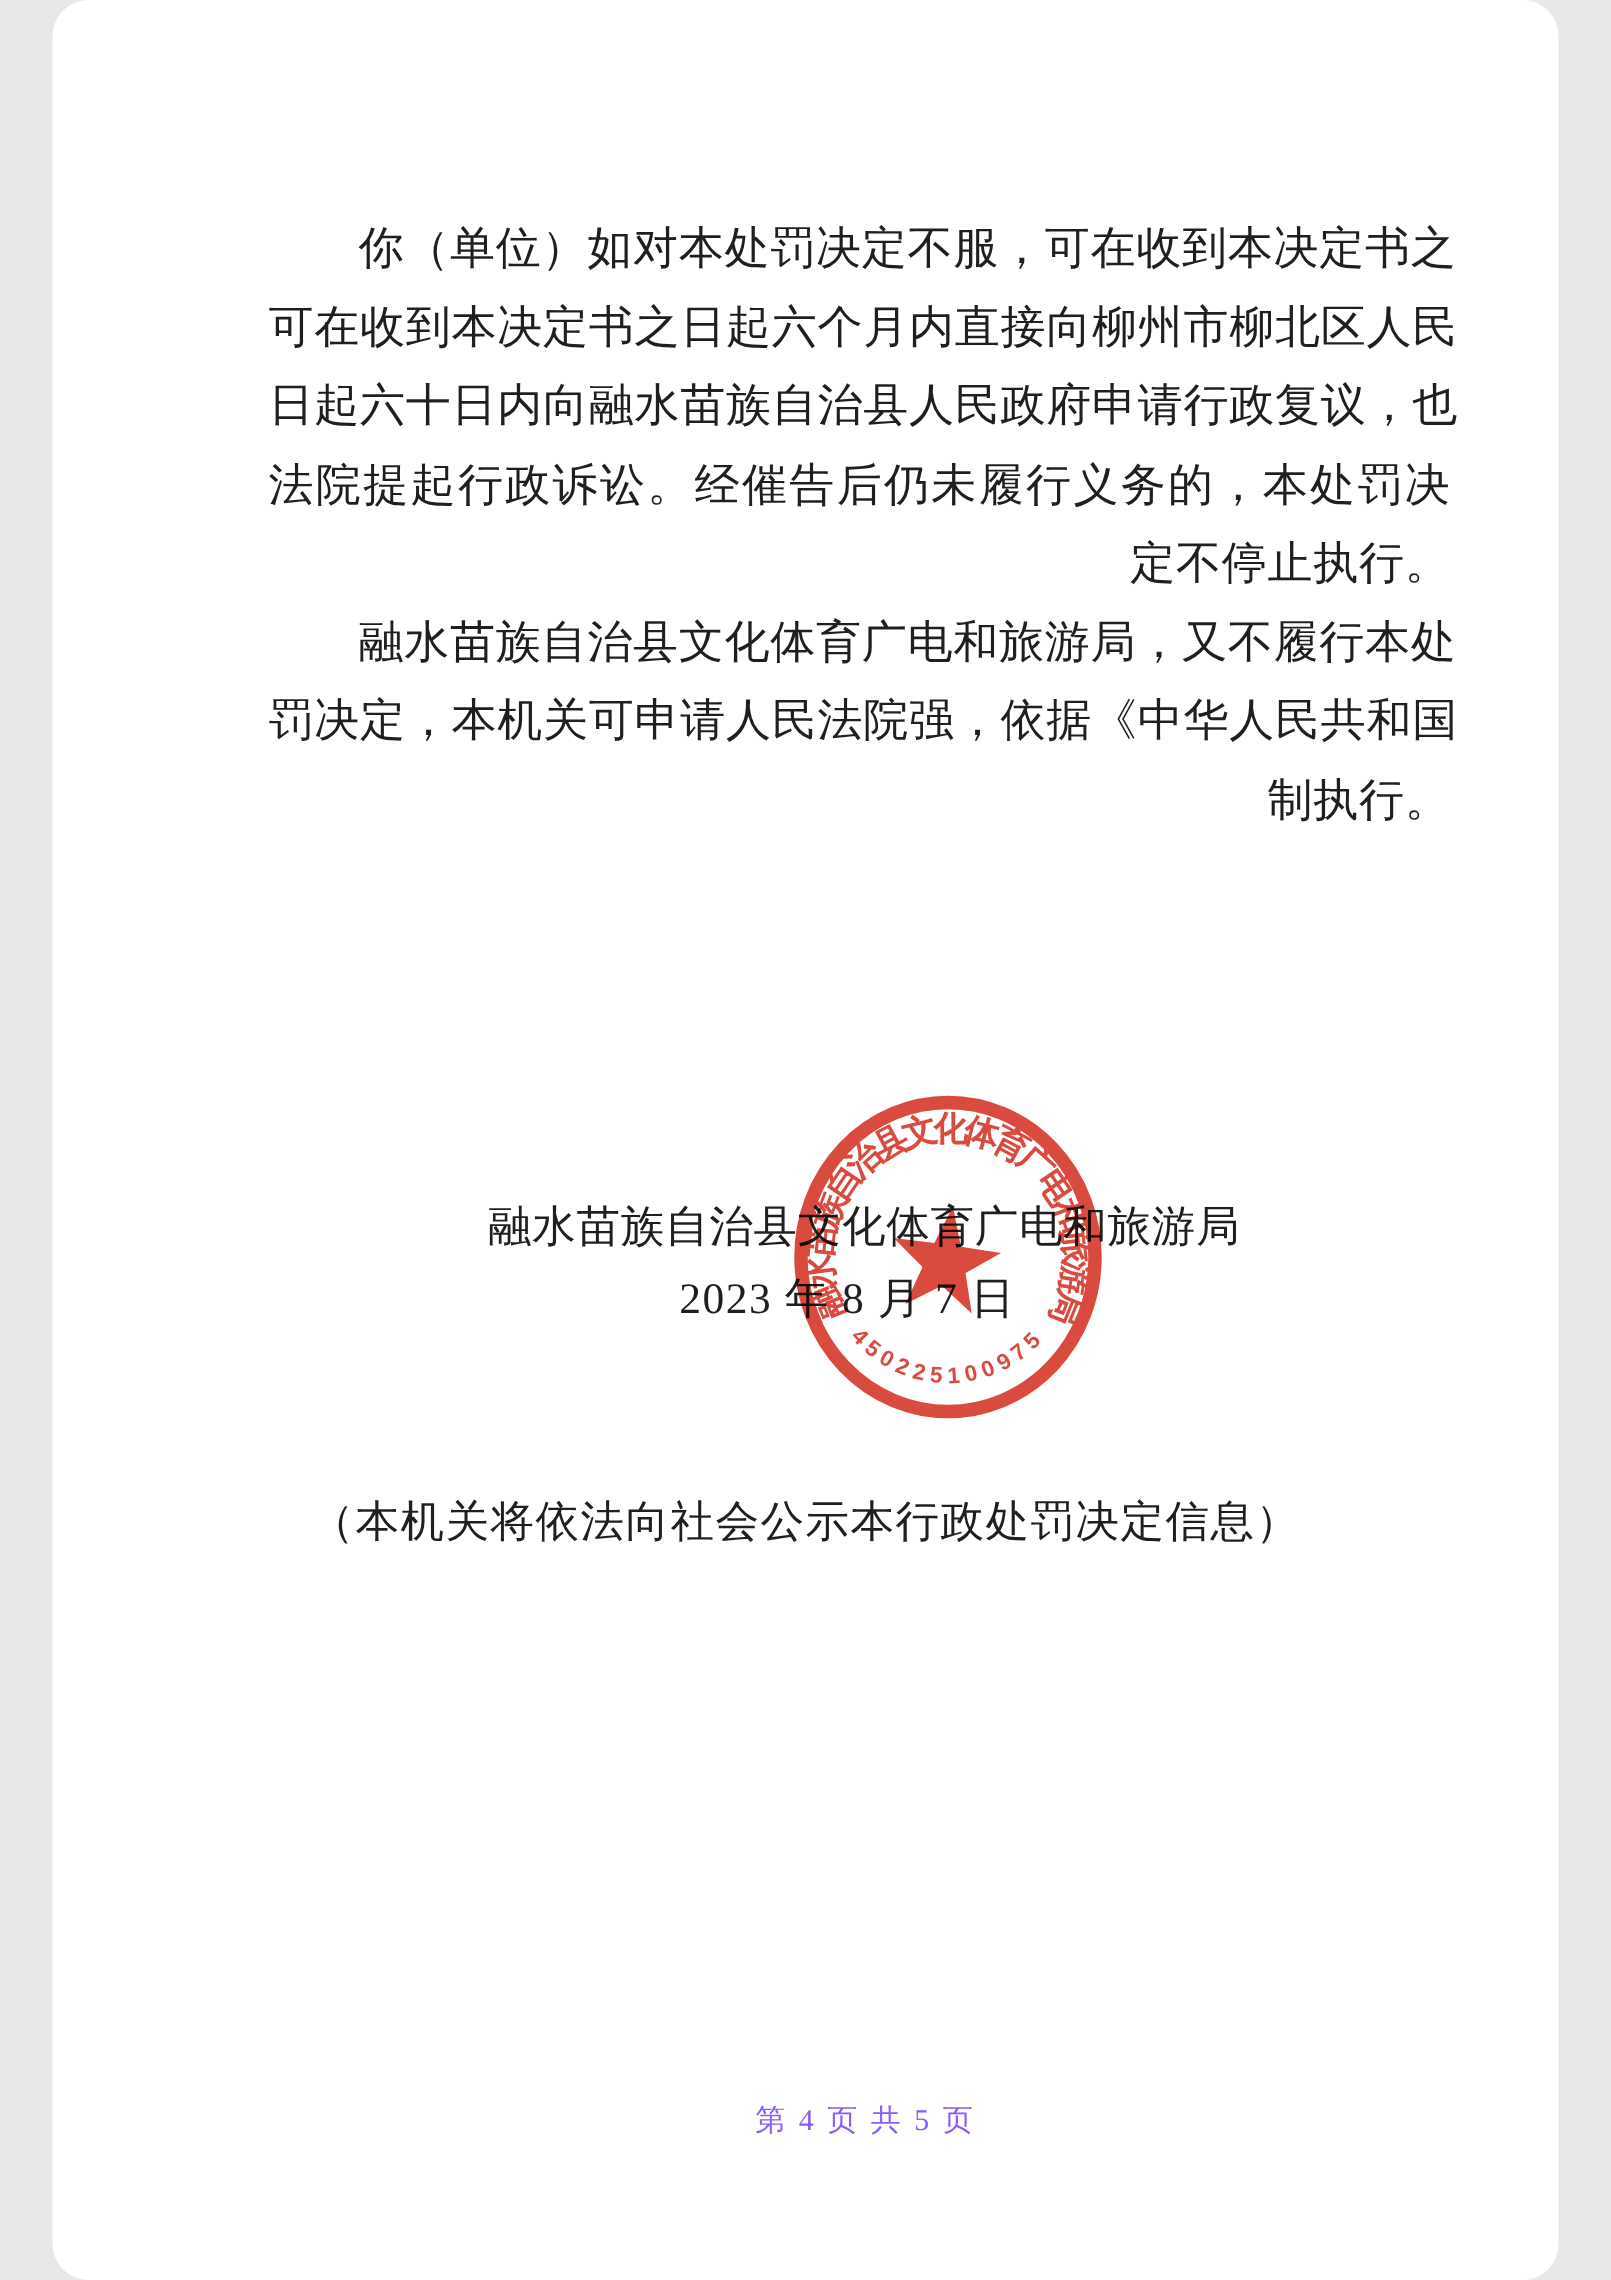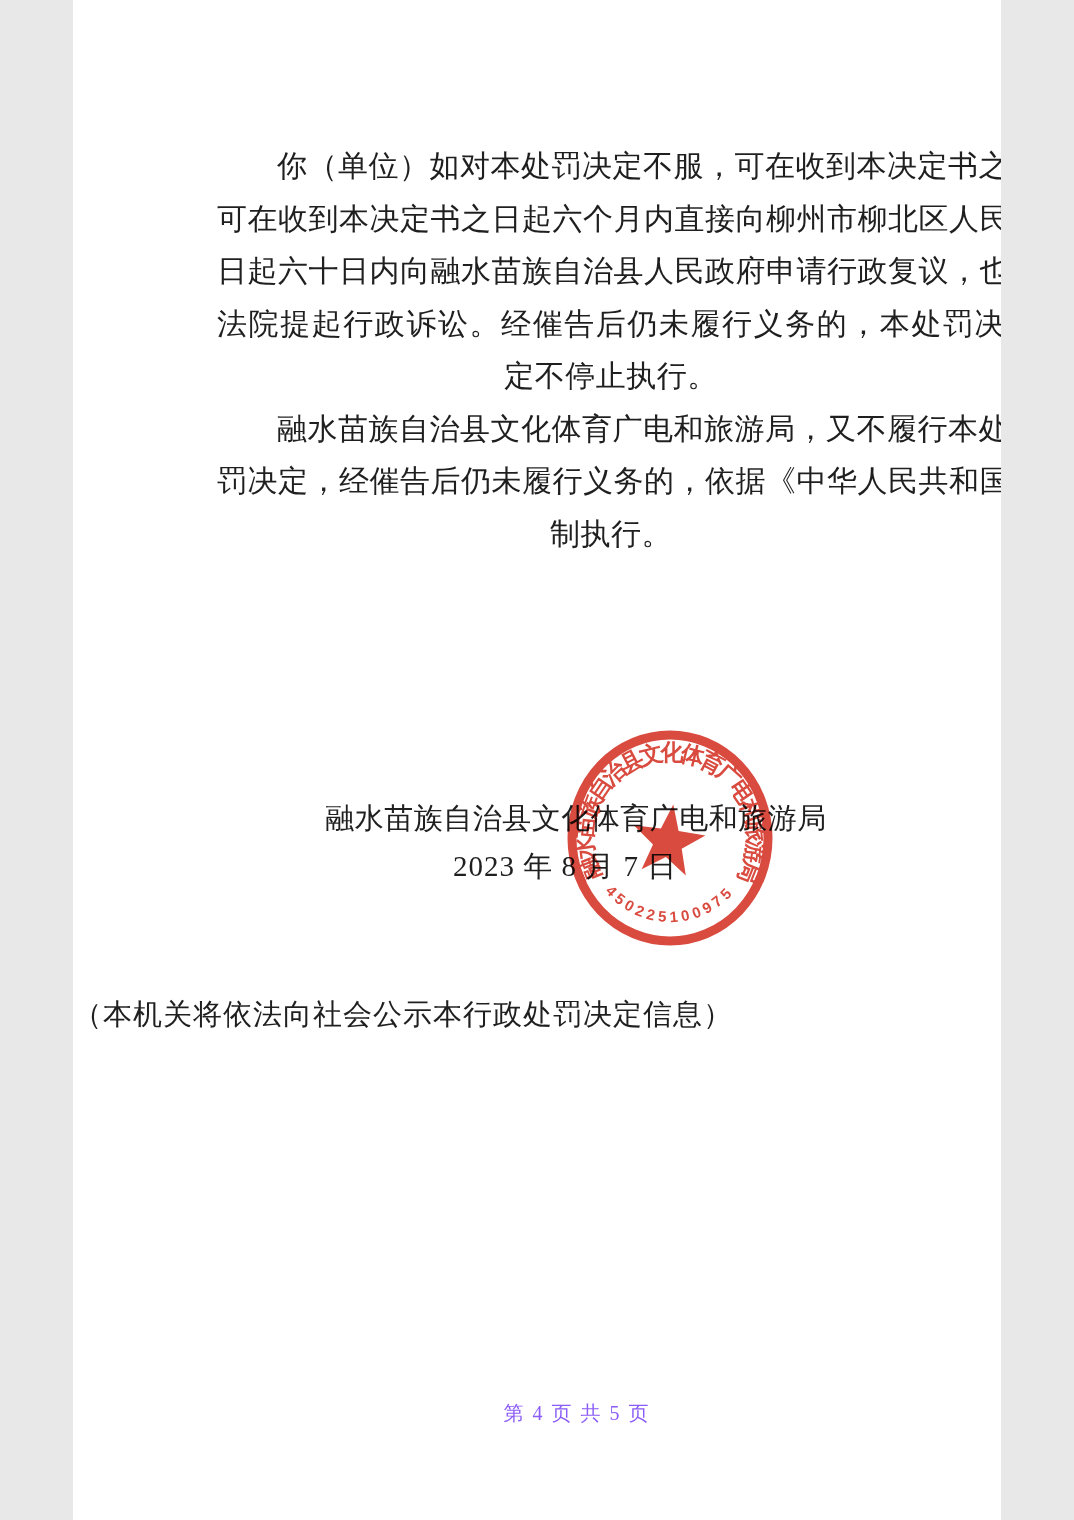--- a/index.html
+++ b/index.html
@@ -1,43 +1,44 @@
 <!DOCTYPE html>
 <html><head>
 <meta charset="utf-8">
 <style>
   html, body { margin: 0; padding: 0; background: #e8e8e8; }
   .page {
     position: relative;
-    width: 928px;
+    width: 1004px;
     height: 1520px;
     margin: 0 auto;
     background: #ffffff;
     overflow: hidden;
     font-family: "Liberation Serif", "DejaVu Serif", serif;
     color: #1f1f1f;
+    border-radius: 24px;
   }
 
   
   .body-text {
     position: absolute;
     left: 144px;
     top: 140px;
     width: 788px;
     font-size: 30px;
     line-height: 52.5px;
     letter-spacing: 0.5px;
   }
   .jline {
     text-align: justify;
     text-align-last: justify;
     text-justify: inter-character;
     white-space: nowrap;
   }
-  .pline { text-align: center; }
+  .pline { text-align: right; }
   .indent { text-indent: 2em; }
 
   
   .signature {
     position: absolute;
     left: 0;
     top: 794px;
     width: 100%;
     text-align: center;
     font-size: 29px;
@@ -68,20 +69,21 @@
     font-size: 15px;
     letter-spacing: 4px;
   }
 
   
   .note {
     position: absolute;
     left: 0;
     top: 995px;
     width: 100%;
+    text-align: center;
     font-size: 29px;
     letter-spacing: 1px;
   }
 
   
   .page-footer {
     position: absolute;
     left: 0;
     top: 1400px;
     width: 100%;
@@ -100,21 +102,21 @@
   <main class="body-text">
     <div class="para">
       <div class="jline indent">你（单位）如对本处罚决定不服，可在收到本决定书之</div>
       <div class="jline">可在收到本决定书之日起六个月内直接向柳州市柳北区人民</div>
       <div class="jline">日起六十日内向融水苗族自治县人民政府申请行政复议，也</div>
       <div class="jline">法院提起行政诉讼。经催告后仍未履行义务的，本处罚决</div>
       <div class="pline">定不停止执行。</div>
     </div>
     <div class="para">
       <div class="jline indent">融水苗族自治县文化体育广电和旅游局，又不履行本处</div>
-      <div class="jline">罚决定，经催告后仍未履行义务的，依据《中华人民共和国</div>
+      <div class="jline">罚决定，本机关可申请人民法院强，依据《中华人民共和国</div>
       <div class="pline">制执行。</div>
     </div>
   </main>
 
   <div class="signature">
     <div class="sig-org">融水苗族自治县文化体育广电和旅游局</div>
     <div class="sig-date">2023 年 8 月 7 日</div>
   </div>
 
   <svg class="seal" viewBox="-115 -115 230 230" aria-hidden="true">

